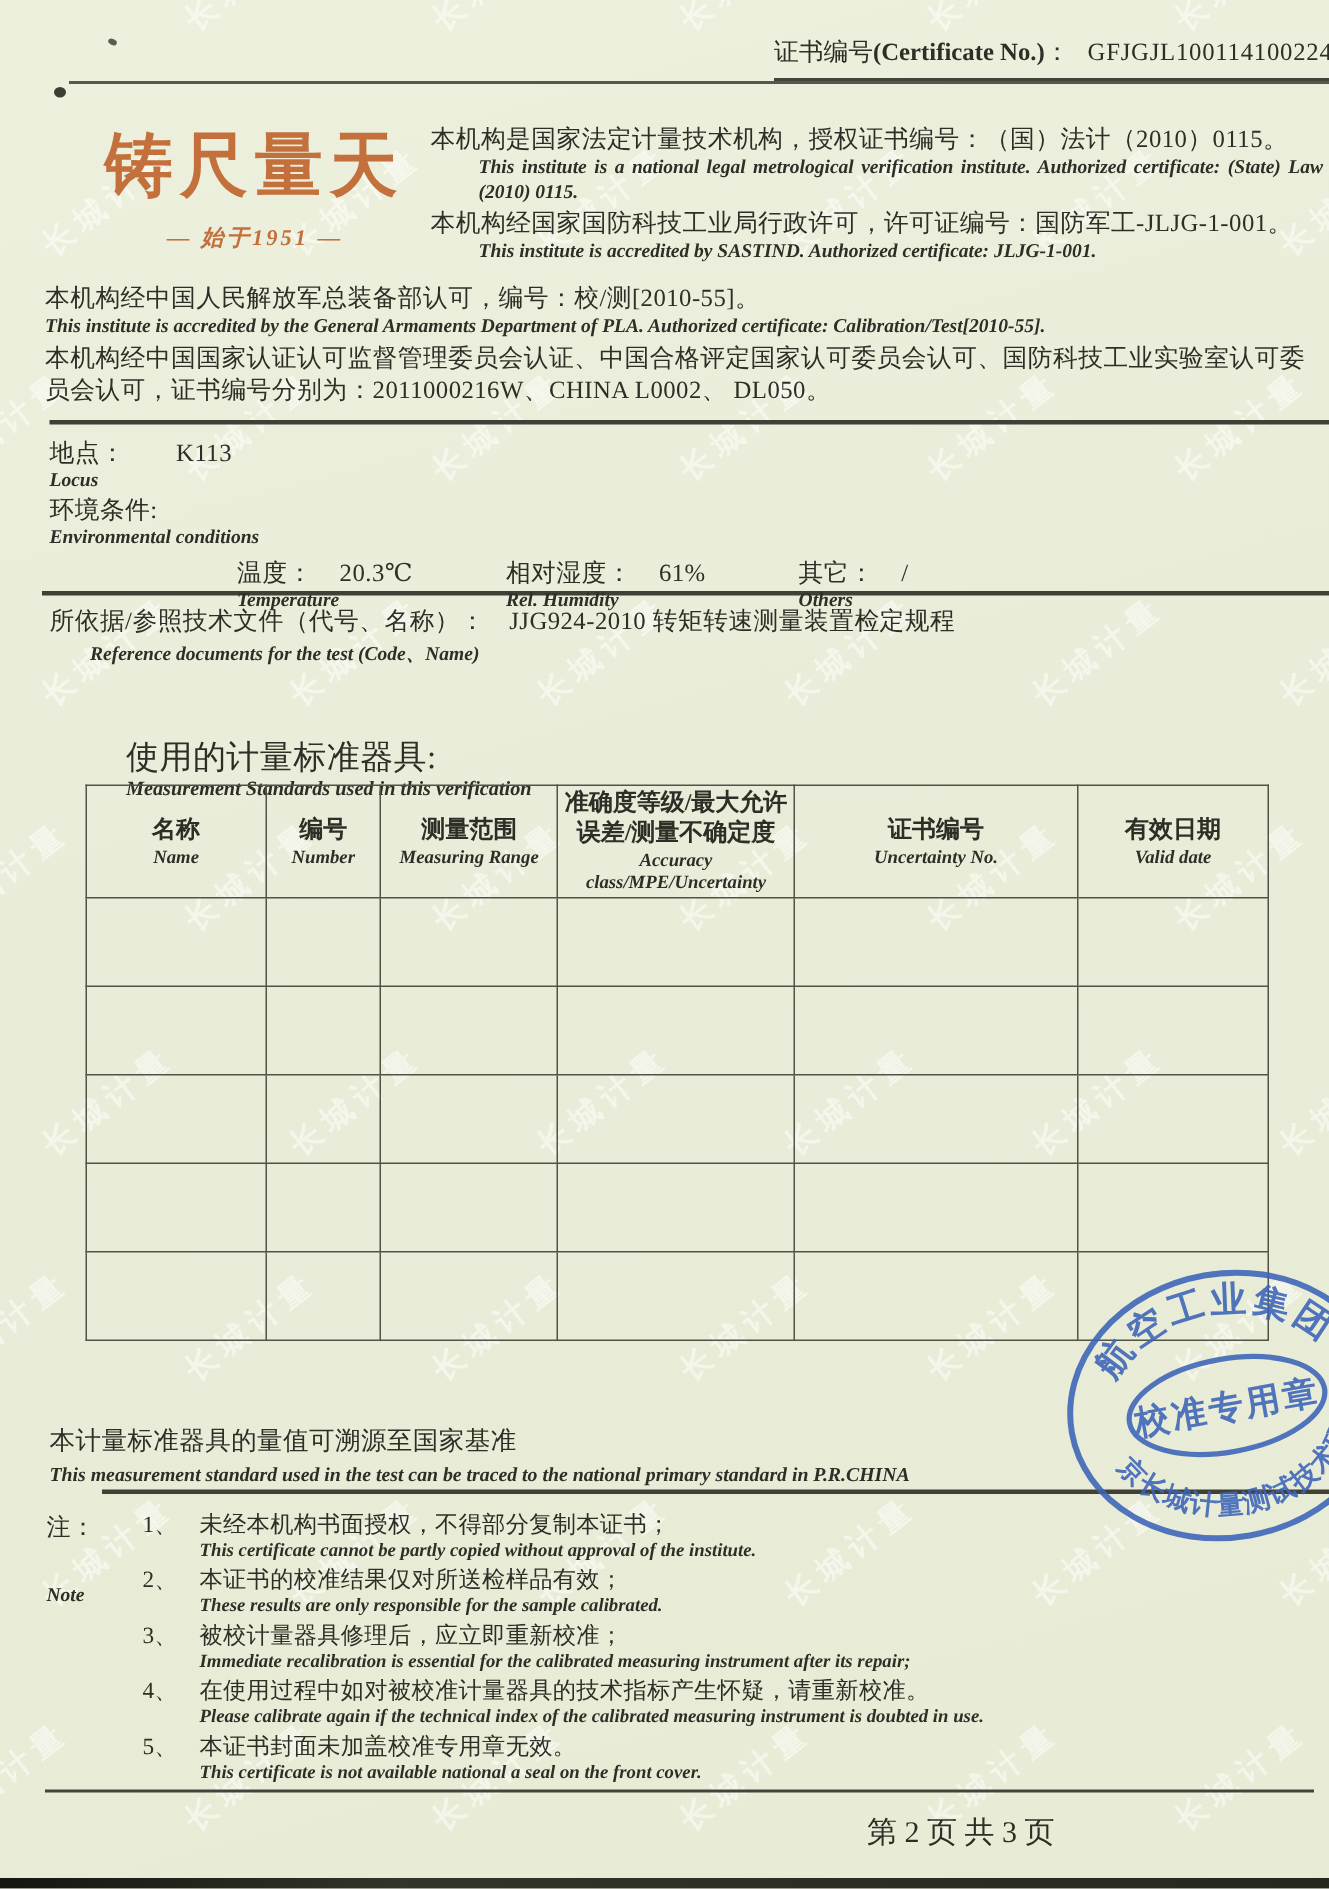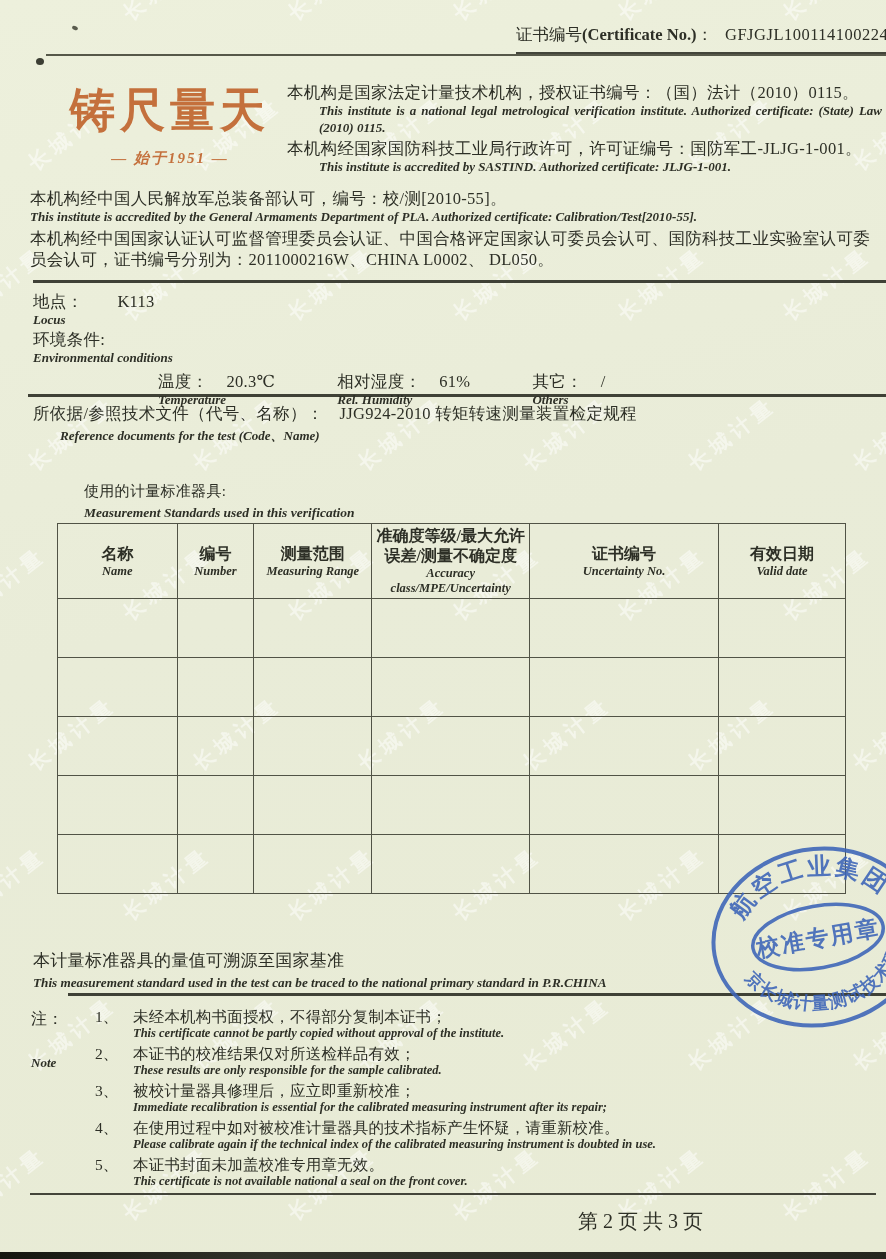--- a/index.html
+++ b/index.html
@@ -41,21 +41,21 @@
   .loc-block{left:33px; top:291px; z-index:2;}
   .loc-row .val{margin-left:34px;}
   .env-row{display:flex; gap:62px; margin-left:125px; margin-top:5px;}
   .env-group .val{margin-left:18px;}
 
   .ref-block{left:33px; top:403px; z-index:2;}
   .ref-block .val{margin-left:16px;}
   .ref-block .en{margin-left:27px; margin-top:4px;}
 
   .std-title{left:84px; top:481px; z-index:2;}
-  .std-title .cn{font-size:15px;}
+  .std-title .cn{font-size:22px;margin-top:13px;}
   .std-title .en{margin-top:3px; font-size:13.5px;}
 
   table.std{position:absolute; left:57px; top:523px; width:789px; border-collapse:collapse; z-index:2;}
   table.std th, table.std td{border:1.5px solid #515346; text-align:center; vertical-align:middle; padding:2px 3px;}
   table.std thead tr{height:64px;}
   table.std .data-row{height:58px;}
   table.std .empty-row{height:59px;}
   .th-cn{font-size:16px; line-height:20px;}
   .th-en{font-size:12.5px; line-height:15px; font-style:italic; font-weight:bold;}
   table.std td{font-size:16px; line-height:20px;}

